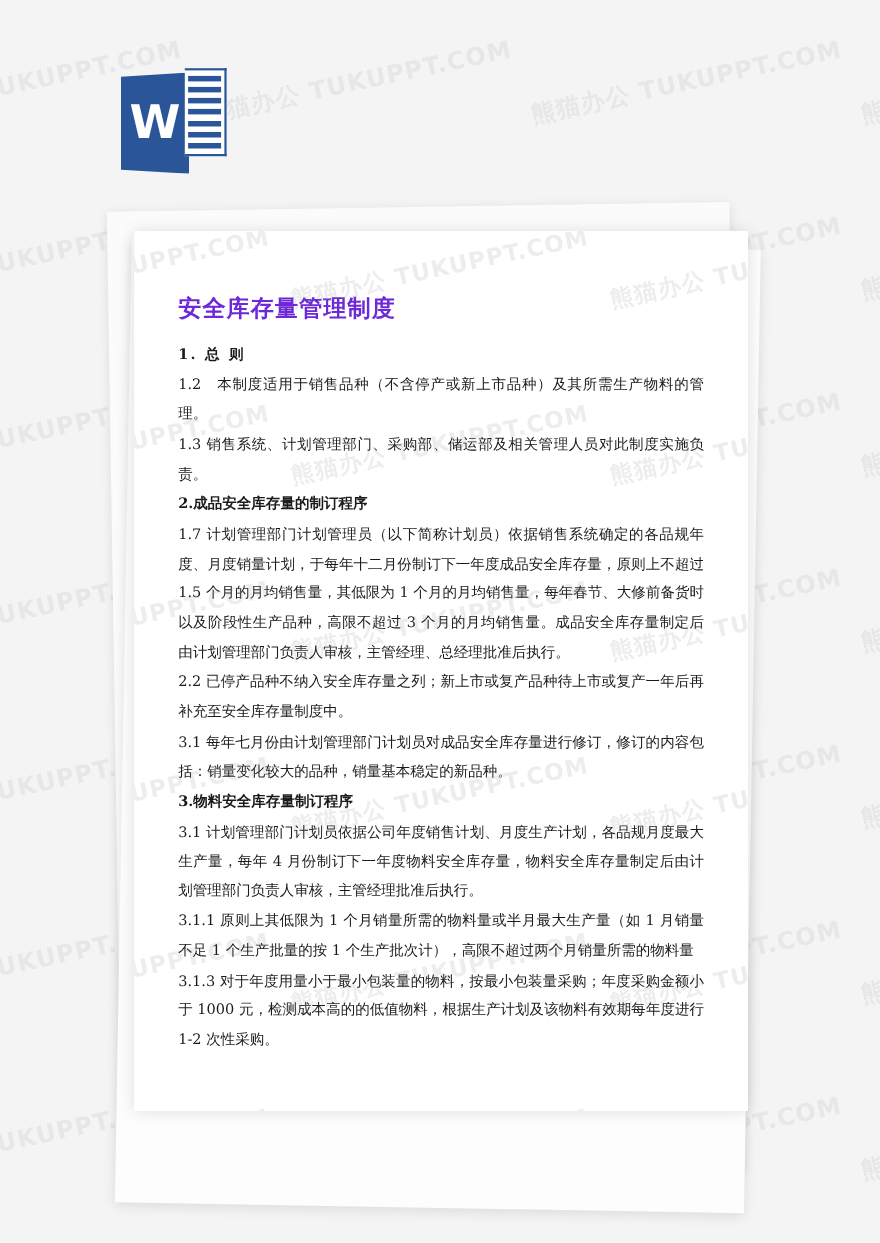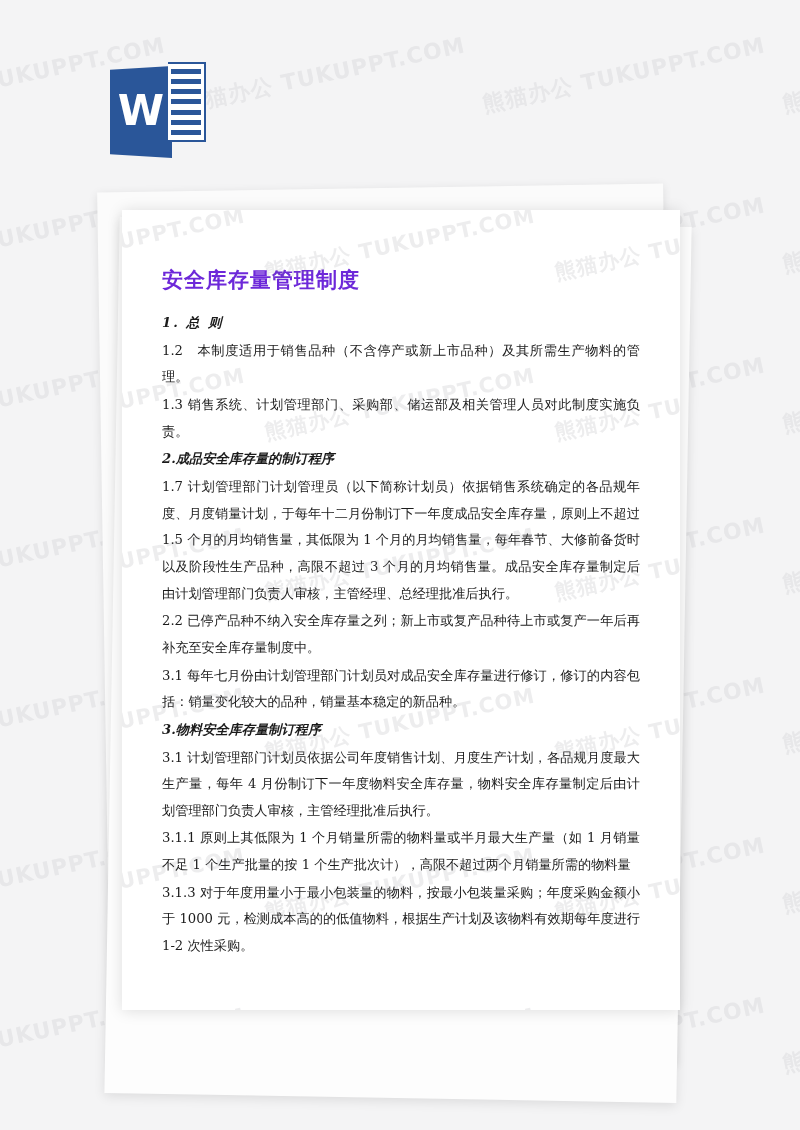--- a/index.html
+++ b/index.html
@@ -165,21 +165,21 @@
   }
 
   .p {
     font-family: "DejaVu Serif", "Liberation Serif", serif;
     font-size: 13.2px;
     line-height: 2.02;
     color: #1b1b1b;
     text-align: justify;
     margin-bottom: 1px;
   }
-  .p.bold { font-weight: 700; font-style: italic; }
+  .p.bold { font-weight: 700; }
   .p.spaced { letter-spacing: 2px; }
 </style>
 </head>
 <body>
 
 <div class="wm-layer">
     <span class="wm" style="left: -120px; top: 60px;">熊猫办公 TUKUPPT.COM</span>
     <span class="wm" style="left: 180px; top: 60px;">熊猫办公 TUKUPPT.COM</span>
     <span class="wm" style="left: 480px; top: 60px;">熊猫办公 TUKUPPT.COM</span>
     <span class="wm" style="left: 780px; top: 60px;">熊猫办公 TUKUPPT.COM</span>

